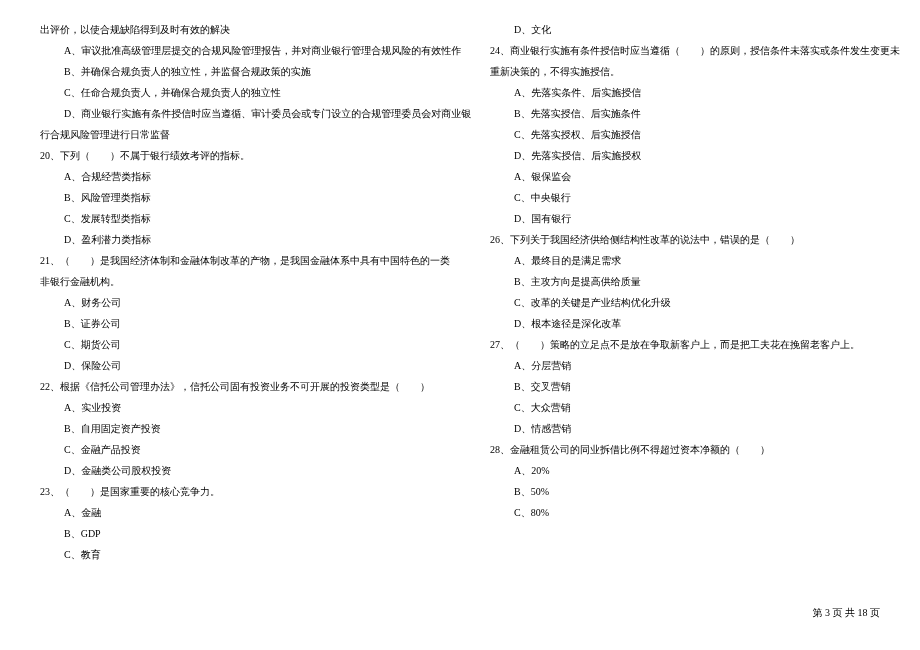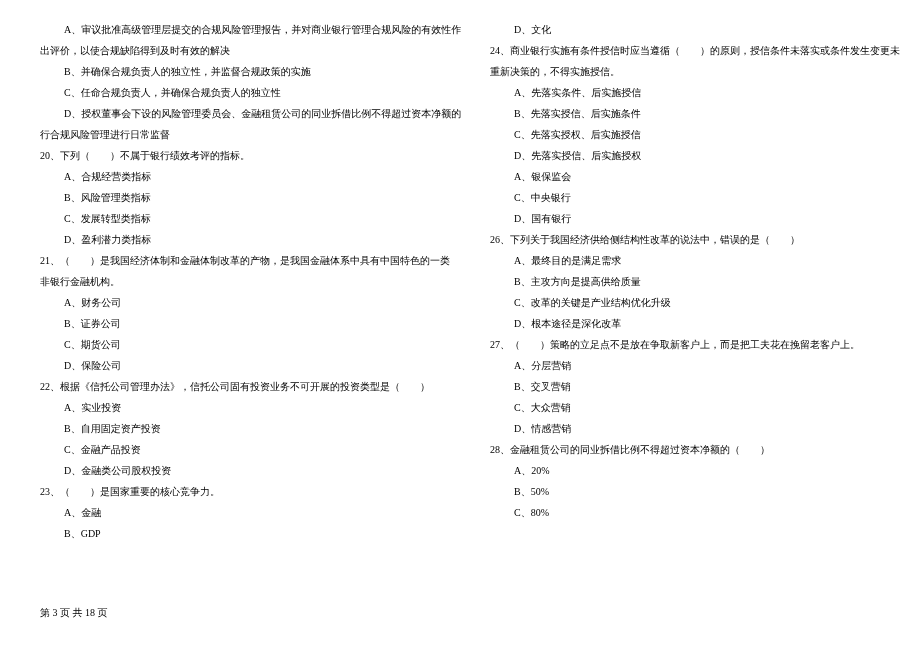--- a/index.html
+++ b/index.html
@@ -30,55 +30,56 @@
       margin-bottom: 2px;
       white-space: nowrap;
     }
     .indent-1 {
       padding-left: 24px;
     }
     .no-indent {
       padding-left: 0;
     }
     .footer {
-      text-align: left;
+      text-align: right;
       font-size: 10px;
       margin-top: 8px;
     }
   </style>
 </head>
 <body>
 
 <div class="page-container">
   <div class="column">
+    <div class="line no-indent">出评价，以使合规缺陷得到及时有效的解决</div>
     <div class="line indent-1">A、审议批准高级管理层提交的合规风险管理报告，并对商业银行管理合规风险的有效性作</div>
-    <div class="line no-indent">出评价，以使合规缺陷得到及时有效的解决</div>
     <div class="line indent-1">B、并确保合规负责人的独立性，并监督合规政策的实施</div>
     <div class="line indent-1">C、任命合规负责人，并确保合规负责人的独立性</div>
-    <div class="line indent-1">D、授权董事会下设的风险管理委员会、金融租赁公司的同业拆借比例不得超过资本净额的</div>
+    <div class="line indent-1">D、商业银行实施有条件授信时应当遵循、审计委员会或专门设立的合规管理委员会对商业银</div>
     <div class="line no-indent">行合规风险管理进行日常监督</div>
     <div class="line no-indent">20、下列（　　）不属于银行绩效考评的指标。</div>
     <div class="line indent-1">A、合规经营类指标</div>
     <div class="line indent-1">B、风险管理类指标</div>
     <div class="line indent-1">C、发展转型类指标</div>
     <div class="line indent-1">D、盈利潜力类指标</div>
     <div class="line no-indent">21、（　　）是我国经济体制和金融体制改革的产物，是我国金融体系中具有中国特色的一类</div>
     <div class="line no-indent">非银行金融机构。</div>
     <div class="line indent-1">A、财务公司</div>
     <div class="line indent-1">B、证券公司</div>
     <div class="line indent-1">C、期货公司</div>
     <div class="line indent-1">D、保险公司</div>
     <div class="line no-indent">22、根据《信托公司管理办法》，信托公司固有投资业务不可开展的投资类型是（　　）</div>
     <div class="line indent-1">A、实业投资</div>
     <div class="line indent-1">B、自用固定资产投资</div>
     <div class="line indent-1">C、金融产品投资</div>
     <div class="line indent-1">D、金融类公司股权投资</div>
     <div class="line no-indent">23、（　　）是国家重要的核心竞争力。</div>
     <div class="line indent-1">A、金融</div>
     <div class="line indent-1">B、GDP</div>
+    <div class="line indent-1">C、教育</div>
   </div>
 
   <div class="column">
     <div class="line indent-1">D、文化</div>
     <div class="line no-indent">24、商业银行实施有条件授信时应当遵循（　　）的原则，授信条件未落实或条件发生变更未</div>
     <div class="line no-indent">重新决策的，不得实施授信。</div>
     <div class="line indent-1">A、先落实条件、后实施授信</div>
     <div class="line indent-1">B、先落实授信、后实施条件</div>
     <div class="line indent-1">C、先落实授权、后实施授信</div>
     <div class="line indent-1">D、先落实授信、后实施授权</div>

